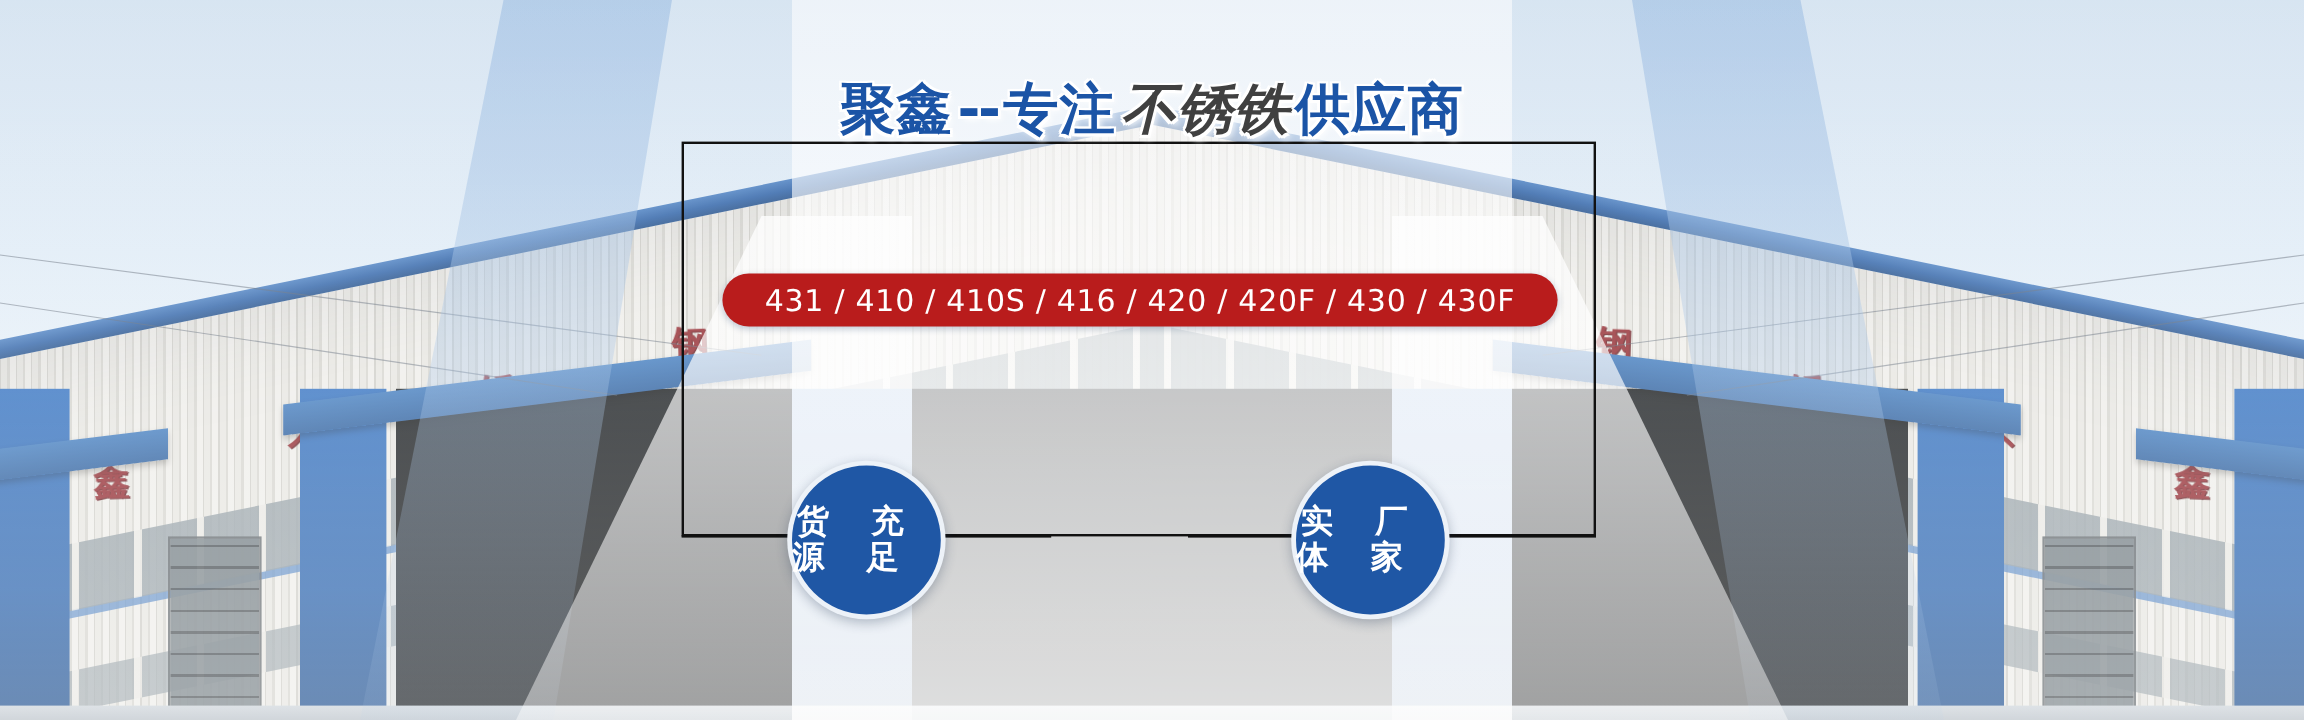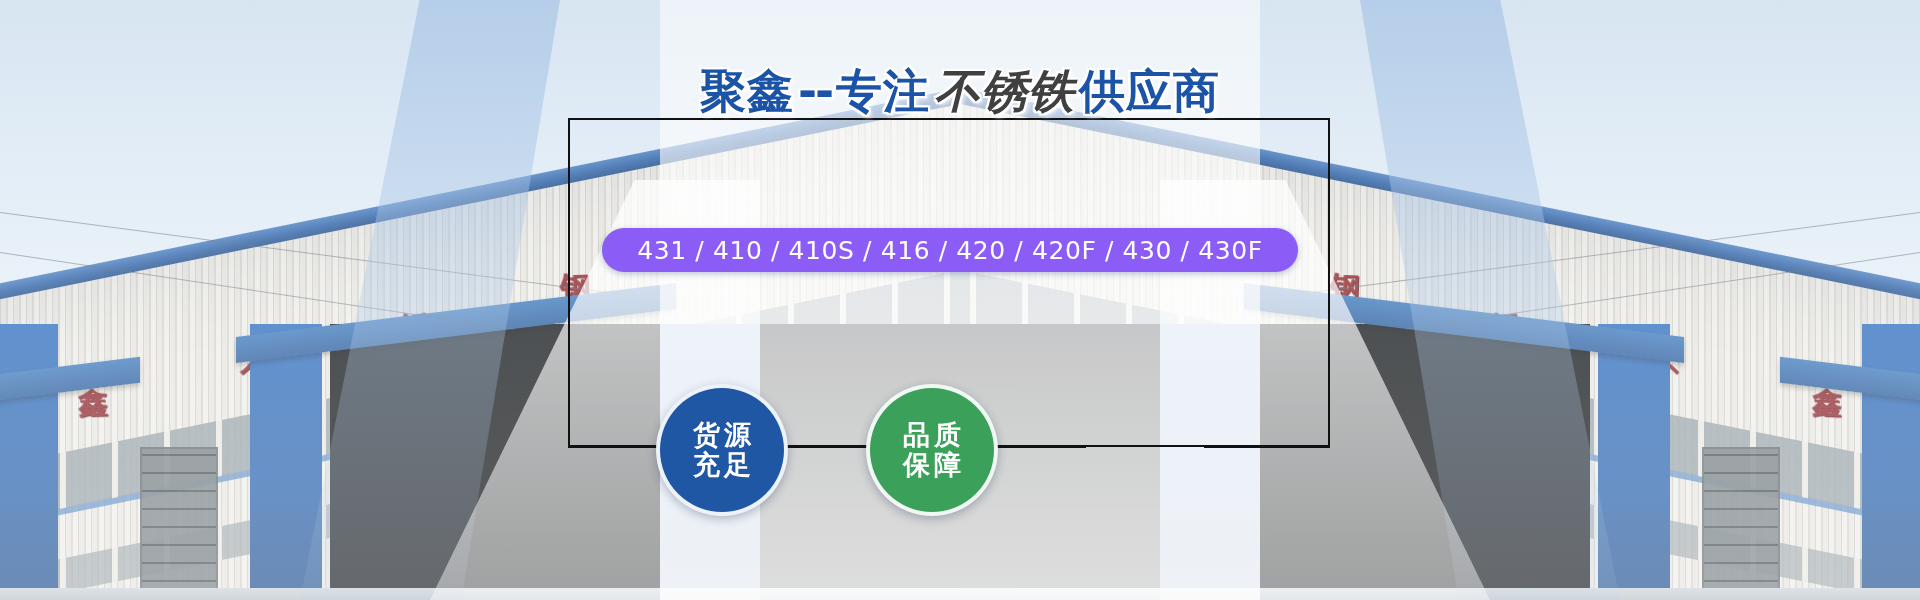--- a/index.html
+++ b/index.html
@@ -163,42 +163,42 @@
     display:flex;align-items:center;justify-content:center;
     color:#fff;
     font-size:25px;
     letter-spacing:.6px;
     white-space:nowrap;
     border-radius:22px;
     font-family:"DejaVu Sans","Liberation Sans",sans-serif;
   }
   .pill.blue{
     left:602px;top:228px;width:696px;height:44px;
-    background:#8b5cf6;
+    background:#b91c1c;
     box-shadow:0 2px 6px rgba(20,50,100,.28);
   }
   .pill.black{
     left:532px;top:297px;width:836px;height:44px;
     background:#0b0b0b;
     box-shadow:0 2px 6px rgba(0,0,0,.35);
   }
 
   
   .connector{position:absolute;height:2px;background:#111;}
   .c1{left:568px;top:446px;width:96px;}
   .c2{left:780px;top:446px;width:96px;}
   .c3{left:990px;top:446px;width:96px;}
   .c4{left:1204px;top:446px;width:126px;}
 
   
   .badge{
     position:absolute;top:384px;
     width:124px;height:124px;border-radius:50%;
-    display:flex;flex-direction:column;
-    align-items:center;justify-content:center;
+    display:flex;flex-direction:row;
+    align-items:center;
     color:#fff;
     font-size:27px;line-height:1.12;
     font-weight:700;
     letter-spacing:4px;
     text-indent:4px;
     border:4px solid rgba(255,255,255,.92);
     box-shadow:0 3px 10px rgba(30,50,80,.30);
     font-family:"DejaVu Sans","Liberation Sans",sans-serif;
   }
   .badge.b-supply{left:656px;background:#1f57a5;}
@@ -294,20 +294,20 @@
     <div class="connector c1"></div>
     <div class="connector c2"></div>
     <div class="connector c3"></div>
     <div class="connector c4"></div>
 
     <div class="badge b-supply">
       <span class="ln">货源</span>
       <span class="ln">充足</span>
     </div>
 
-    <div class="badge b-quality">
-      <span class="ln">品质</span>
-      <span class="ln">保障</span>
-    </div>
-
+
+    <div class="badge b-factory">
+      <span class="ln">实体</span>
+      <span class="ln">厂家</span>
+    </div>
 
   </div>
 </div>
 
 </body></html>

